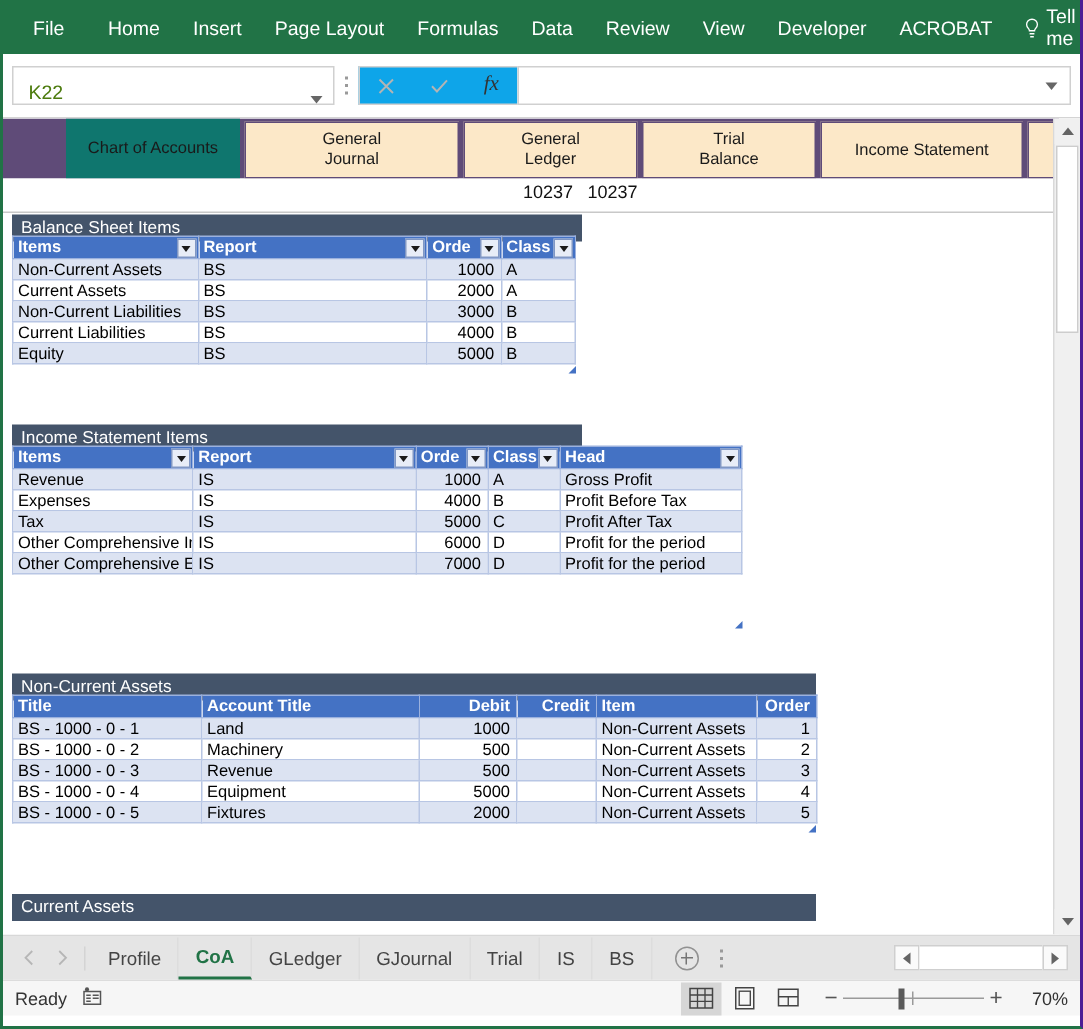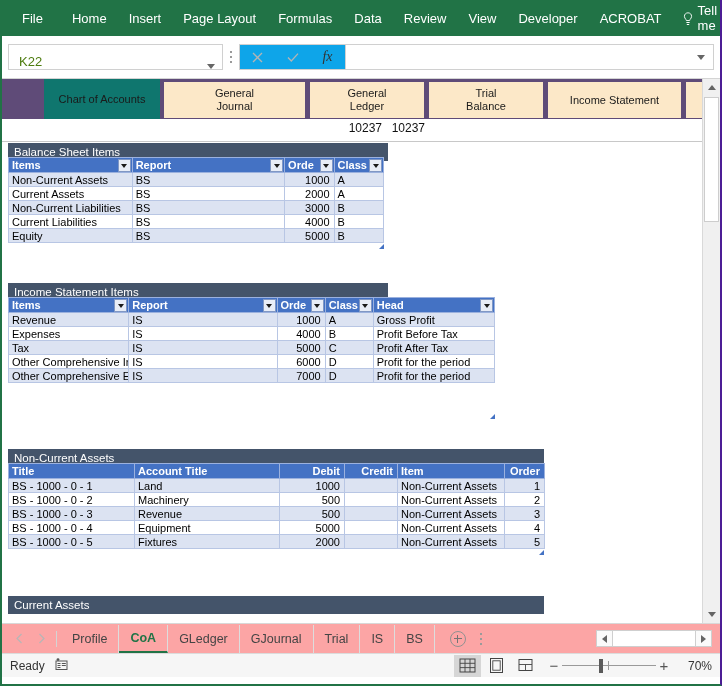--- a/index.html
+++ b/index.html
@@ -254,21 +254,21 @@
   .vs-thumb {
     position: absolute; left: 1px; top: 18px;
     width: 15px; height: 125px;
     background: #ffffff;
     border: 1px solid #cdcdcd;
   }
 
   
   .tabbar {
     height: 30px;
-    background: #fca5a5;
+    background: #e5e5e5;
     display: flex;
     align-items: center;
     border-top: 1px solid #d8d8d8;
     padding-left: 6px;
   }
   .tnav {
     width: 22px; height: 22px;
     display: flex; align-items: center; justify-content: center;
     color: #b6b6b6; font-size: 11px;
   }

